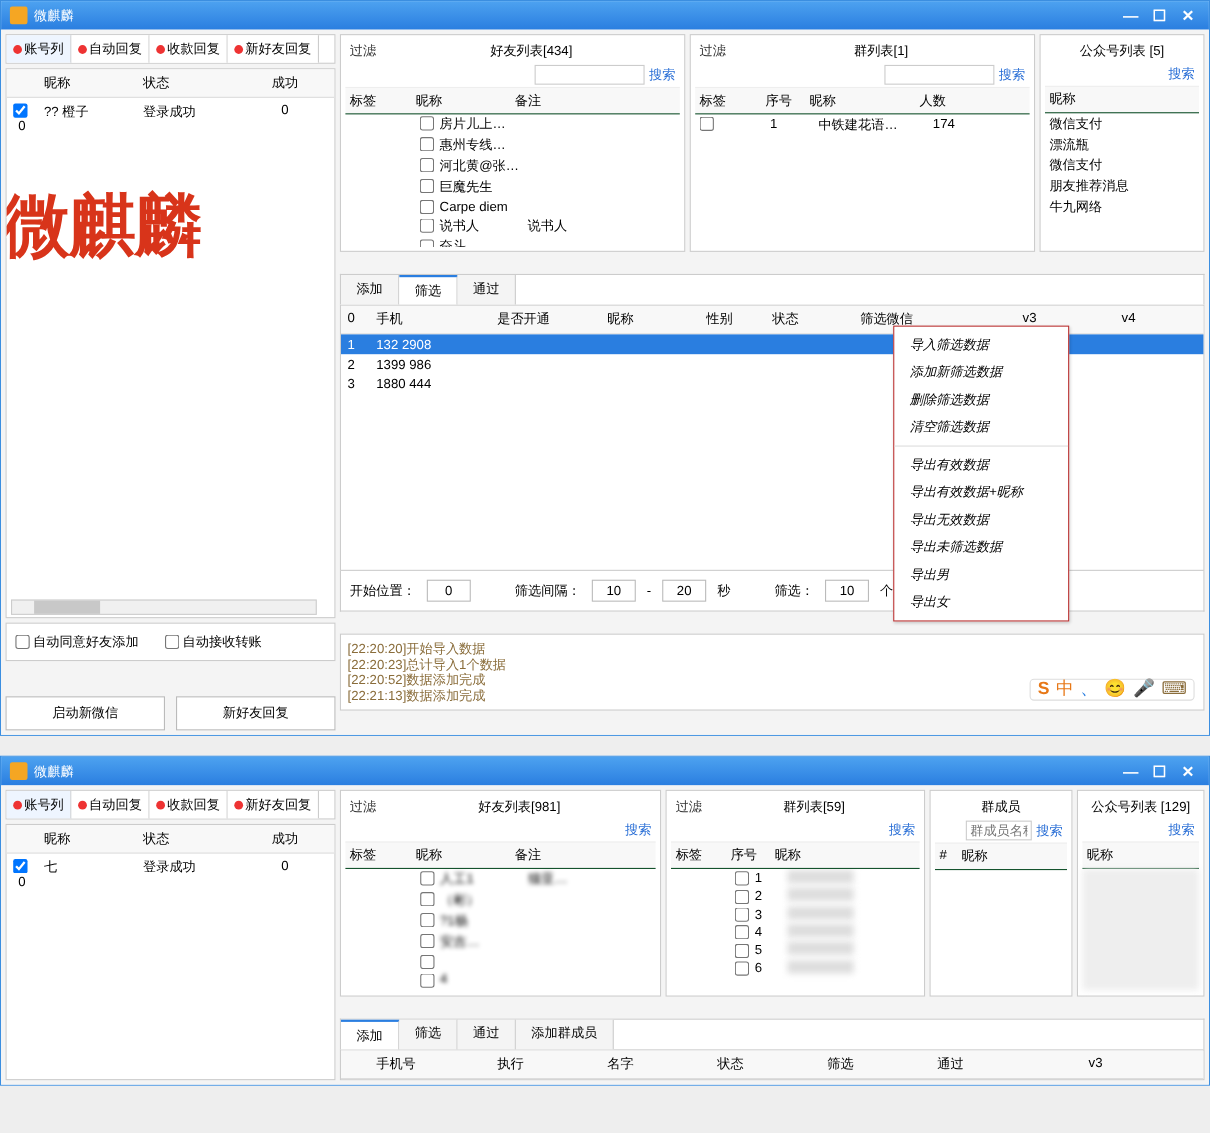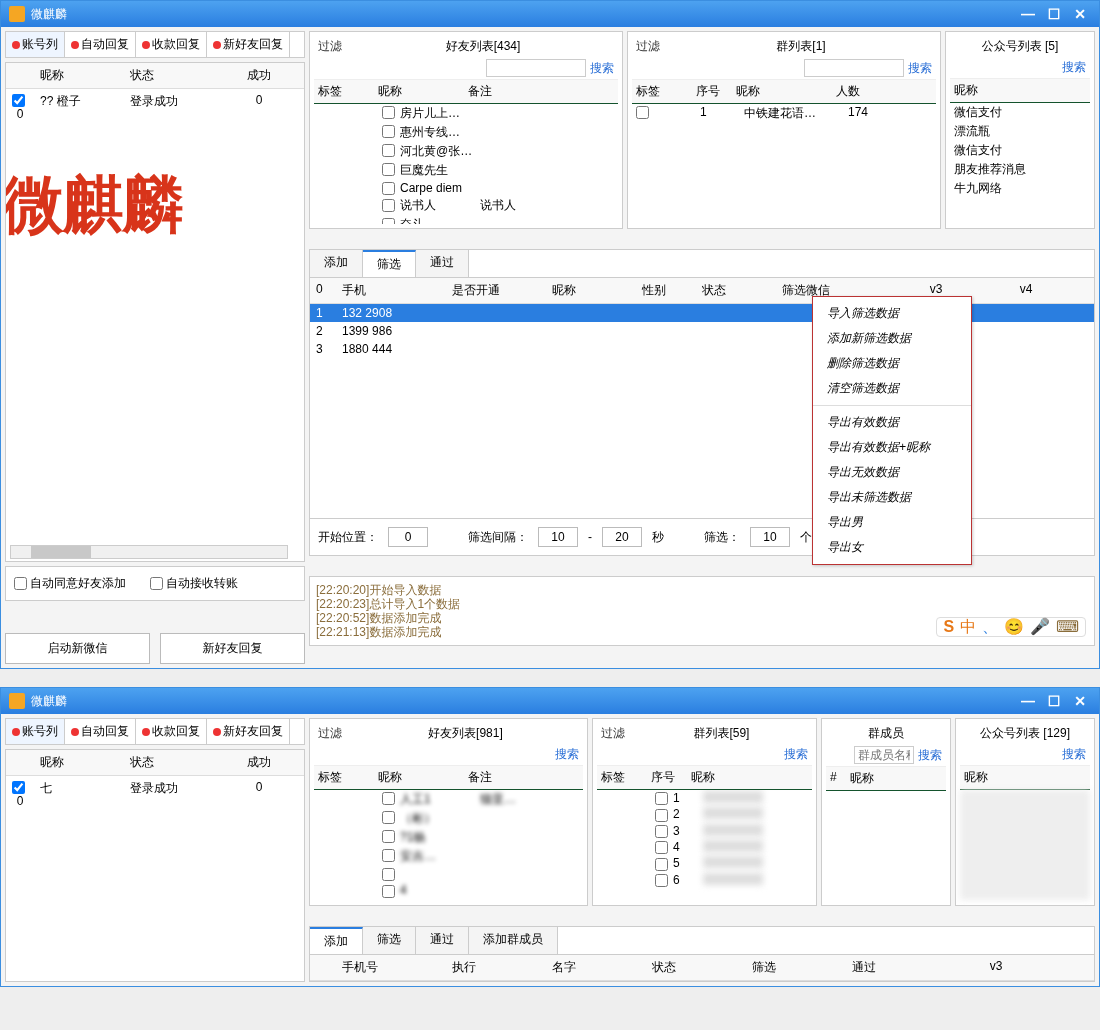--- a/index.html
+++ b/index.html
@@ -521,21 +521,21 @@
           <div class="search-row">
               <input style="width: 60px;" placeholder="群成员名称">
               <span class="link">搜索</span>
             </div>
           <div class="cols-head">
               <div style="width:20px">#</div>
               <div>昵称</div>
             </div>
           <div class="list-body" style="height:110px"></div>
         </div>
-        <div class="box" style="width:140px">
+        <div class="box" style="width:116px">
           <div class="box-head">
               <span class="ttl">公众号列表 [129]</span>
             </div>
           <div class="search-row">
               <span class="link">搜索</span>
             </div>
           <div class="cols-head">
               <div>昵称</div>
             </div>
           <div class="list-body" style="height:110px;filter:blur(3px);background:#eee"></div>

